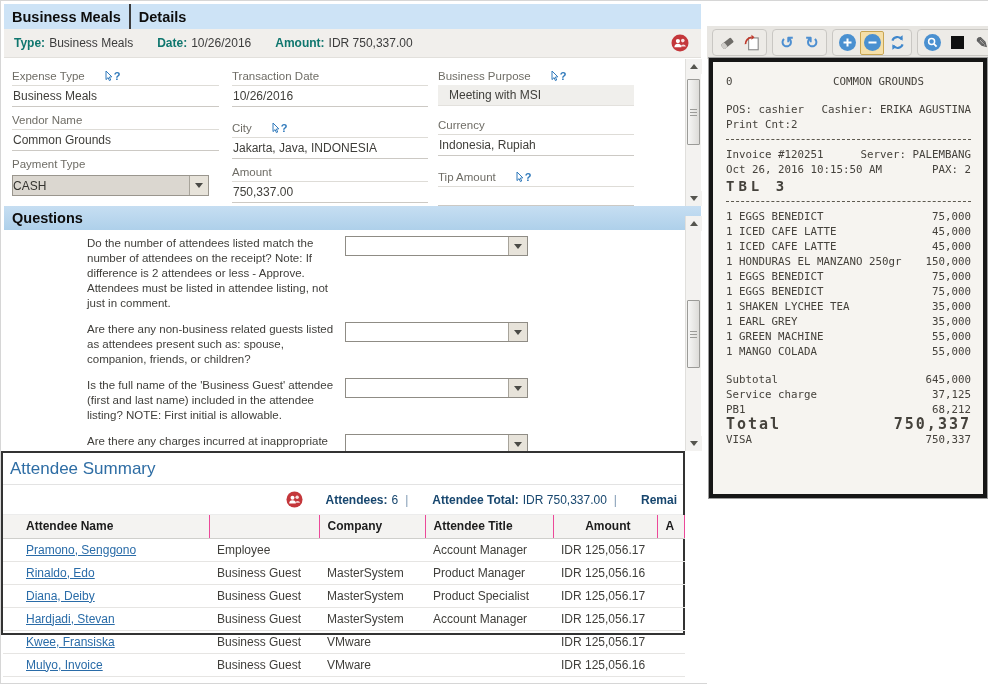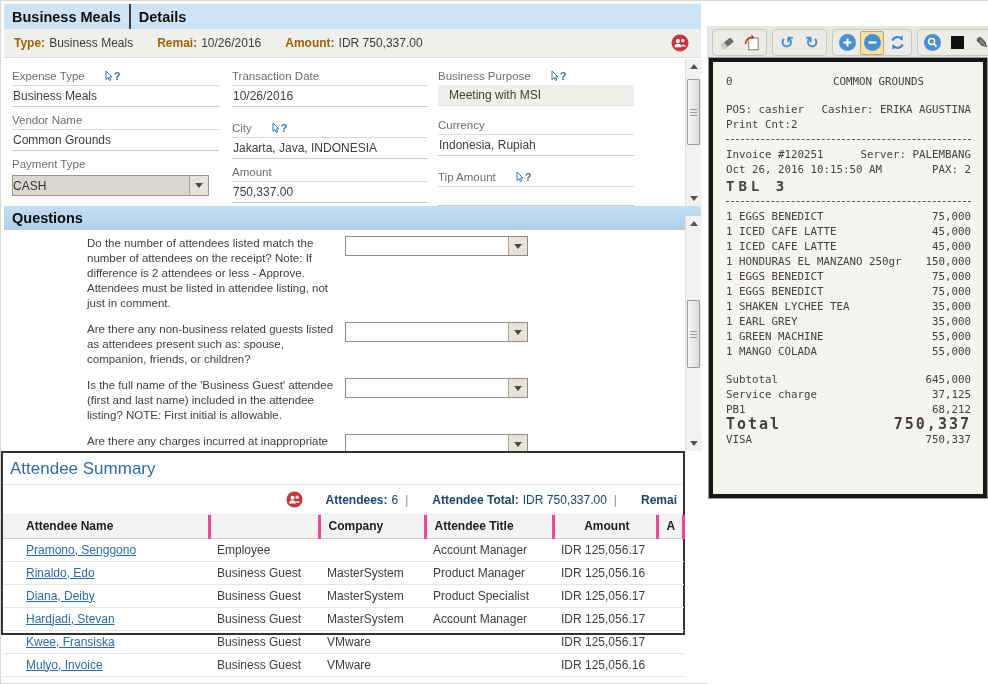--- a/index.html
+++ b/index.html
@@ -12,21 +12,21 @@
   .band-title { font-size:14.5px; font-weight:bold; color:#0d0d0d; padding:0 8px; white-space:nowrap; }
   .band-divider { width:2px; height:100%; background:#3c3c3c; }
 
   #details-band { left:3px; top:3px; width:697px; height:25px; }
 
   
   #summary-bar { position:absolute; left:3px; top:28px; width:697px; height:29px;
                  background:#f1efec; border-bottom:1px solid #e2e0dc;
                  display:flex; align-items:center; font-size:12px; color:#3c3c3c; }
   #summary-bar .pair { margin-left:10px; white-space:nowrap; }
-  #summary-bar .pair b { color:#a16207; margin-right:4px; }
+  #summary-bar .pair b { color:#0f766e; margin-right:4px; }
   #summary-bar .spacer { flex:1; }
   .attendees-badge { width:18px; height:18px; flex:0 0 auto; margin-right:12px; }
 
   
   #form-area { position:absolute; left:3px; top:57px; width:681px; height:148px;
                display:flex; padding:10px 0 0 8px; background:#fff; }
   .fcol { display:flex; flex-direction:column; }
   .fcol1 { width:207px; margin-right:13px; }
   .fcol2 { width:196px; margin-right:10px; }
   .fcol3 { width:196px; }
@@ -78,21 +78,21 @@
   
   #attendee-panel { position:absolute; left:0; top:450px; width:684px; height:184px;
                     background:#fff; border:2px solid #333; }
   #attendee-title { font-size:17px; color:#2e6da4; padding:6px 0 5px 7px; border-bottom:1px solid #e3e3e3; }
   #attendee-summary { height:30px; display:flex; align-items:center; justify-content:flex-end;
                       font-size:12px; color:#17466e; padding-right:2px; border-bottom:1px solid #ececec; }
   #attendee-summary b { margin:0 4px 0 17px; }
   #attendee-summary .sep { color:#7f99b3; margin:0 7px; }
   #attendee-summary .attendees-badge { margin:0 6px 0 0; width:17px; height:17px; }
   table.att { width:682px; border-collapse:collapse; table-layout:fixed; font-size:12px; }
-  table.att th { background:#f4f3f1; border-bottom:1px solid #cfcfcc; border-right:3px solid #ec4899;
+  table.att th { background:#f4f3f1; border-bottom:1px solid #cfcfcc; border-right:1px solid #ec4899;
                  font-weight:bold; color:#1c1c1c; text-align:left; height:23px; padding-left:8px;
                  white-space:nowrap; overflow:hidden; }
   table.att th.amt, table.att td.amt { text-align:right; padding-right:26px; }
   table.att td { border-bottom:1px solid #e6e5e3; height:23px; padding-left:8px; color:#3f3e3a;
                  white-space:nowrap; overflow:hidden; }
   table.att td.namecell { padding-left:23px; }
   table.att a { color:#2a6ca8; text-decoration:underline; }
 
   
   #receipts-panel { position:absolute; left:706px; top:0; width:282px; height:684px; background:#fff; }
@@ -128,21 +128,21 @@
 <div class="page">
 
   <div class="band" id="details-band">
     <span class="band-title">Business Meals</span>
     <span class="band-divider"></span>
     <span class="band-title">Details</span>
   </div>
 
   <div id="summary-bar">
     <span class="pair"><b>Type:</b><span>Business Meals</span></span>
-    <span class="pair" style="margin-left:24px;"><b>Remai:</b><span>10/26/2016</span></span>
+    <span class="pair" style="margin-left:24px;"><b>Date:</b><span>10/26/2016</span></span>
     <span class="pair" style="margin-left:24px;"><b>Amount:</b><span>IDR 750,337.00</span></span>
     <span class="spacer"></span>
     <svg class="attendees-badge" viewBox="0 0 18 18">
       <circle cx="9" cy="9" r="8.5" fill="#c4373b"></circle>
       <circle cx="11.8" cy="6.6" r="1.8" fill="#fff" opacity=".85"></circle>
       <path d="M9.6 12.4 a2.9 2.9 0 0 1 5.4 0 Z" fill="#fff" opacity=".85"></path>
       <circle cx="6.9" cy="7.1" r="2.1" fill="#fff"></circle>
       <path d="M3.4 13.2 a3.5 3.5 0 0 1 7 0 Z" fill="#fff"></path>
     </svg>
   </div>

